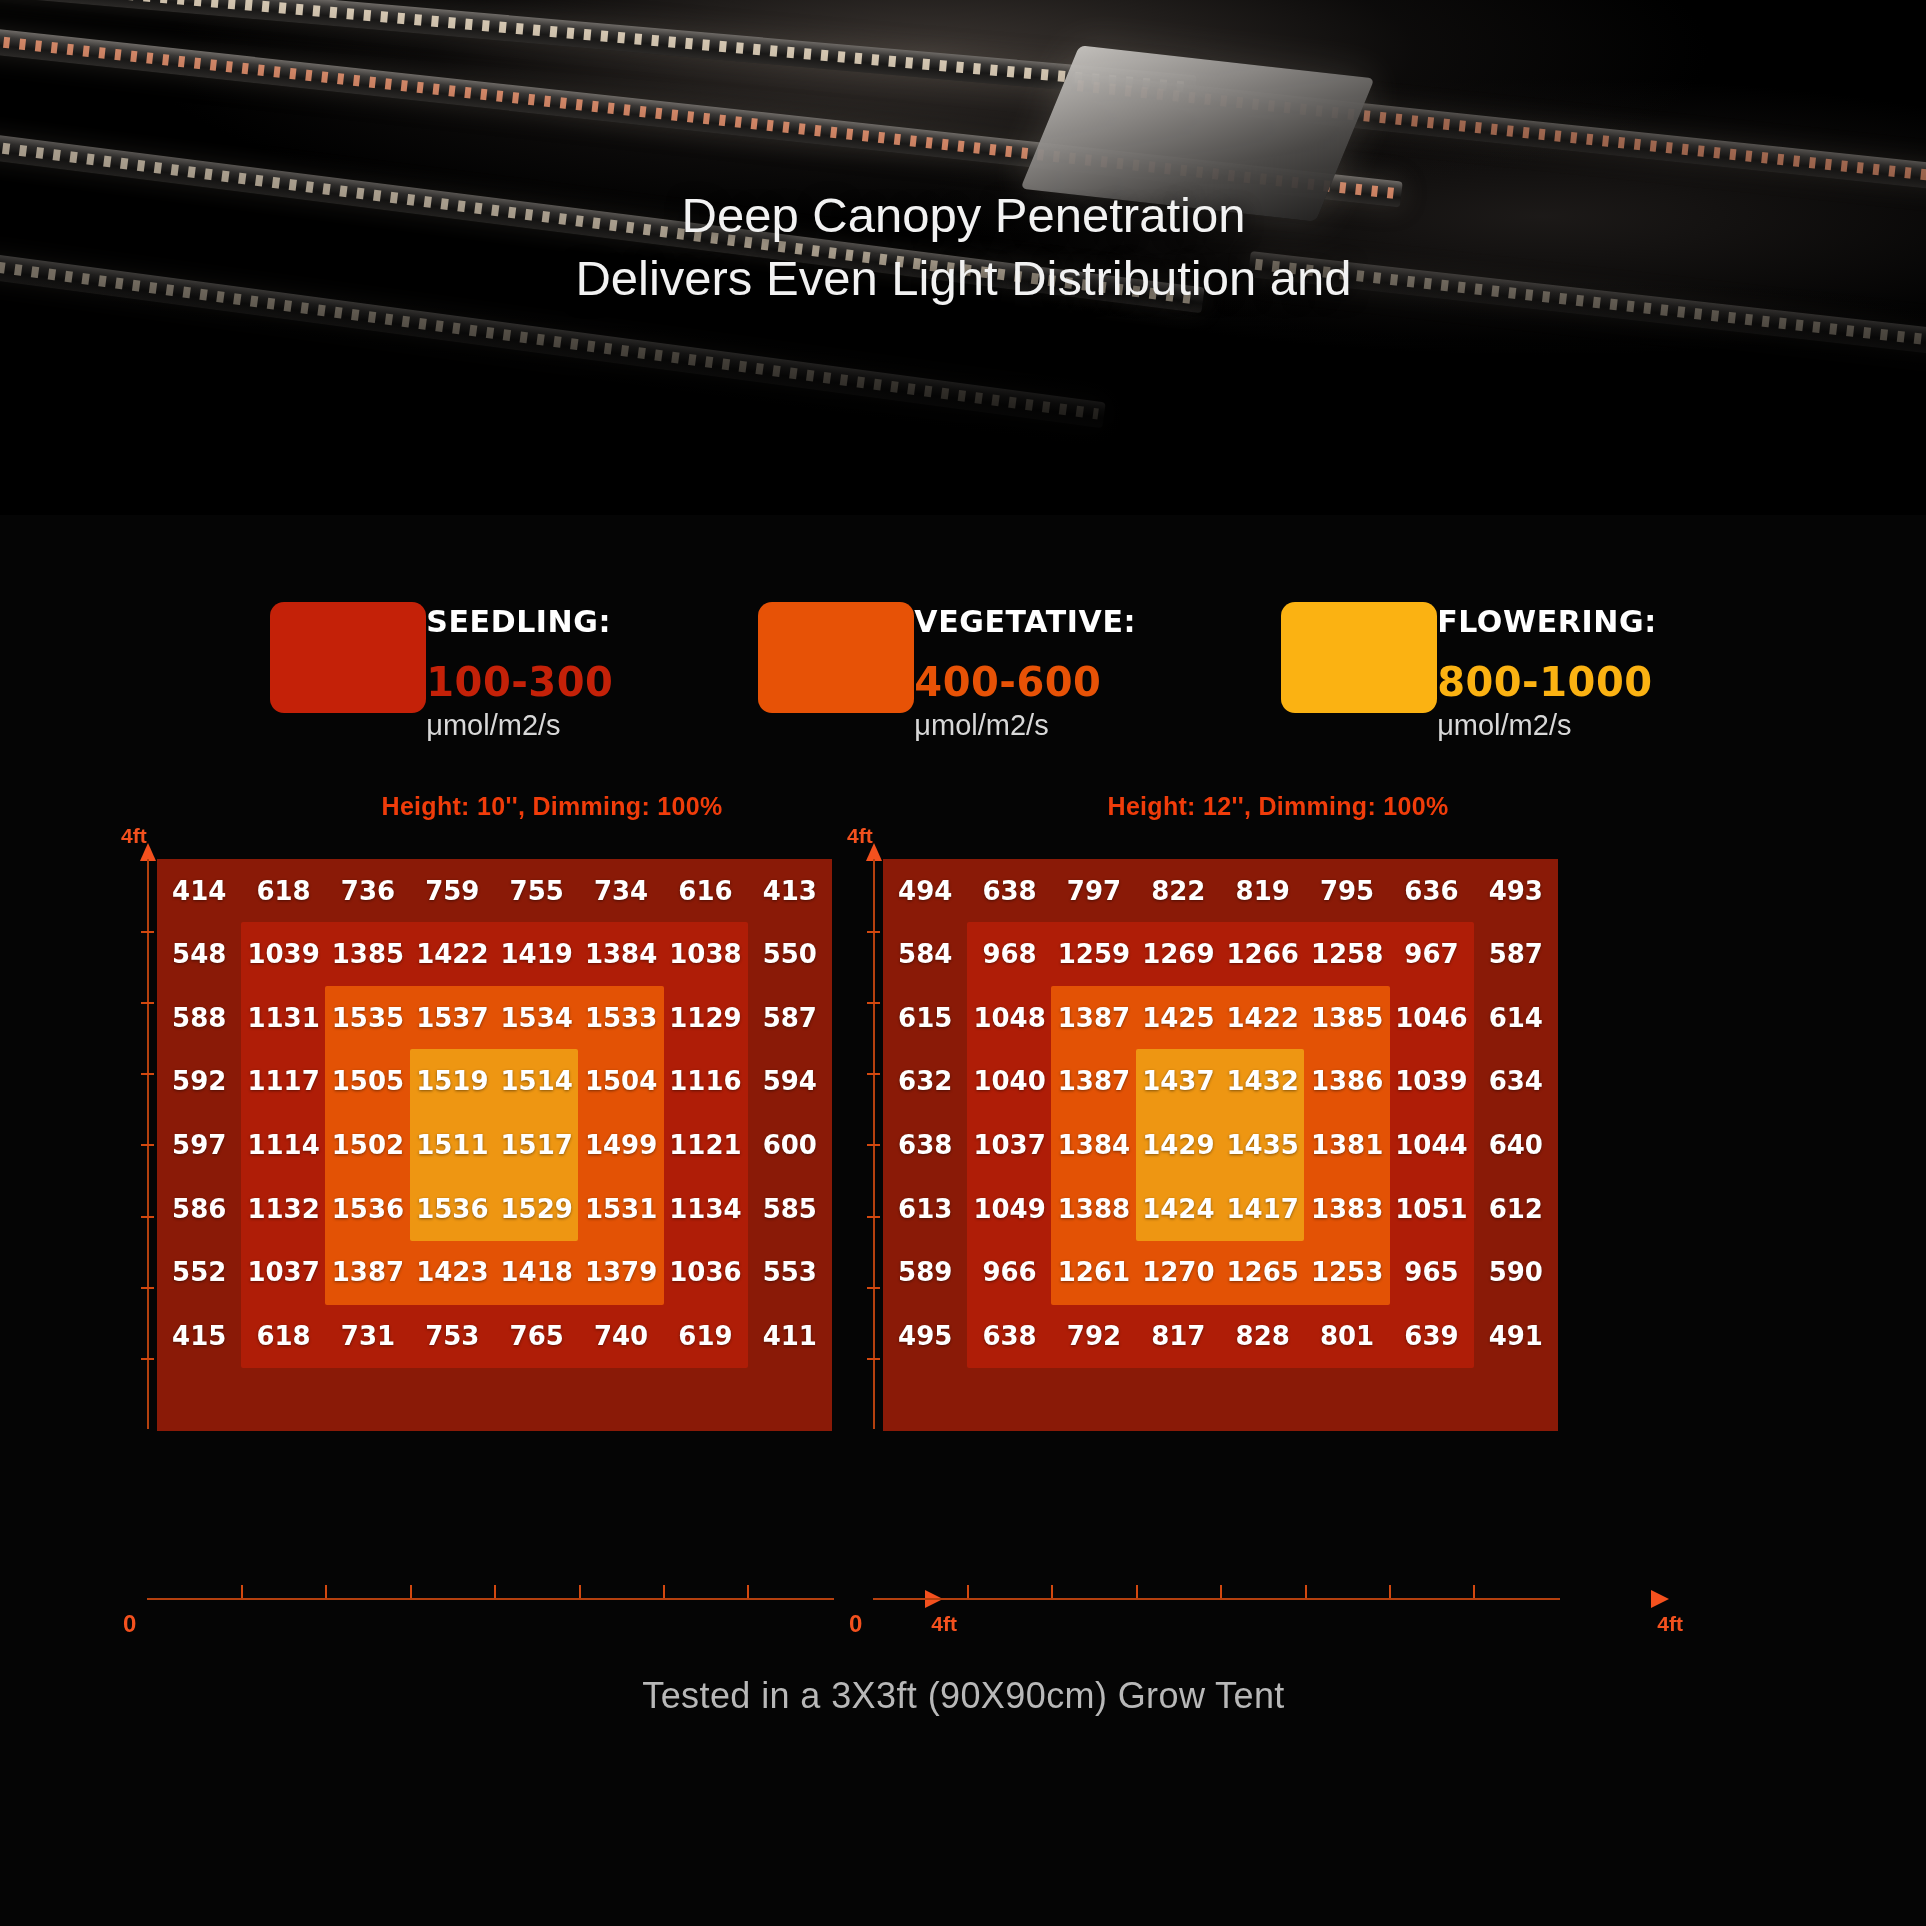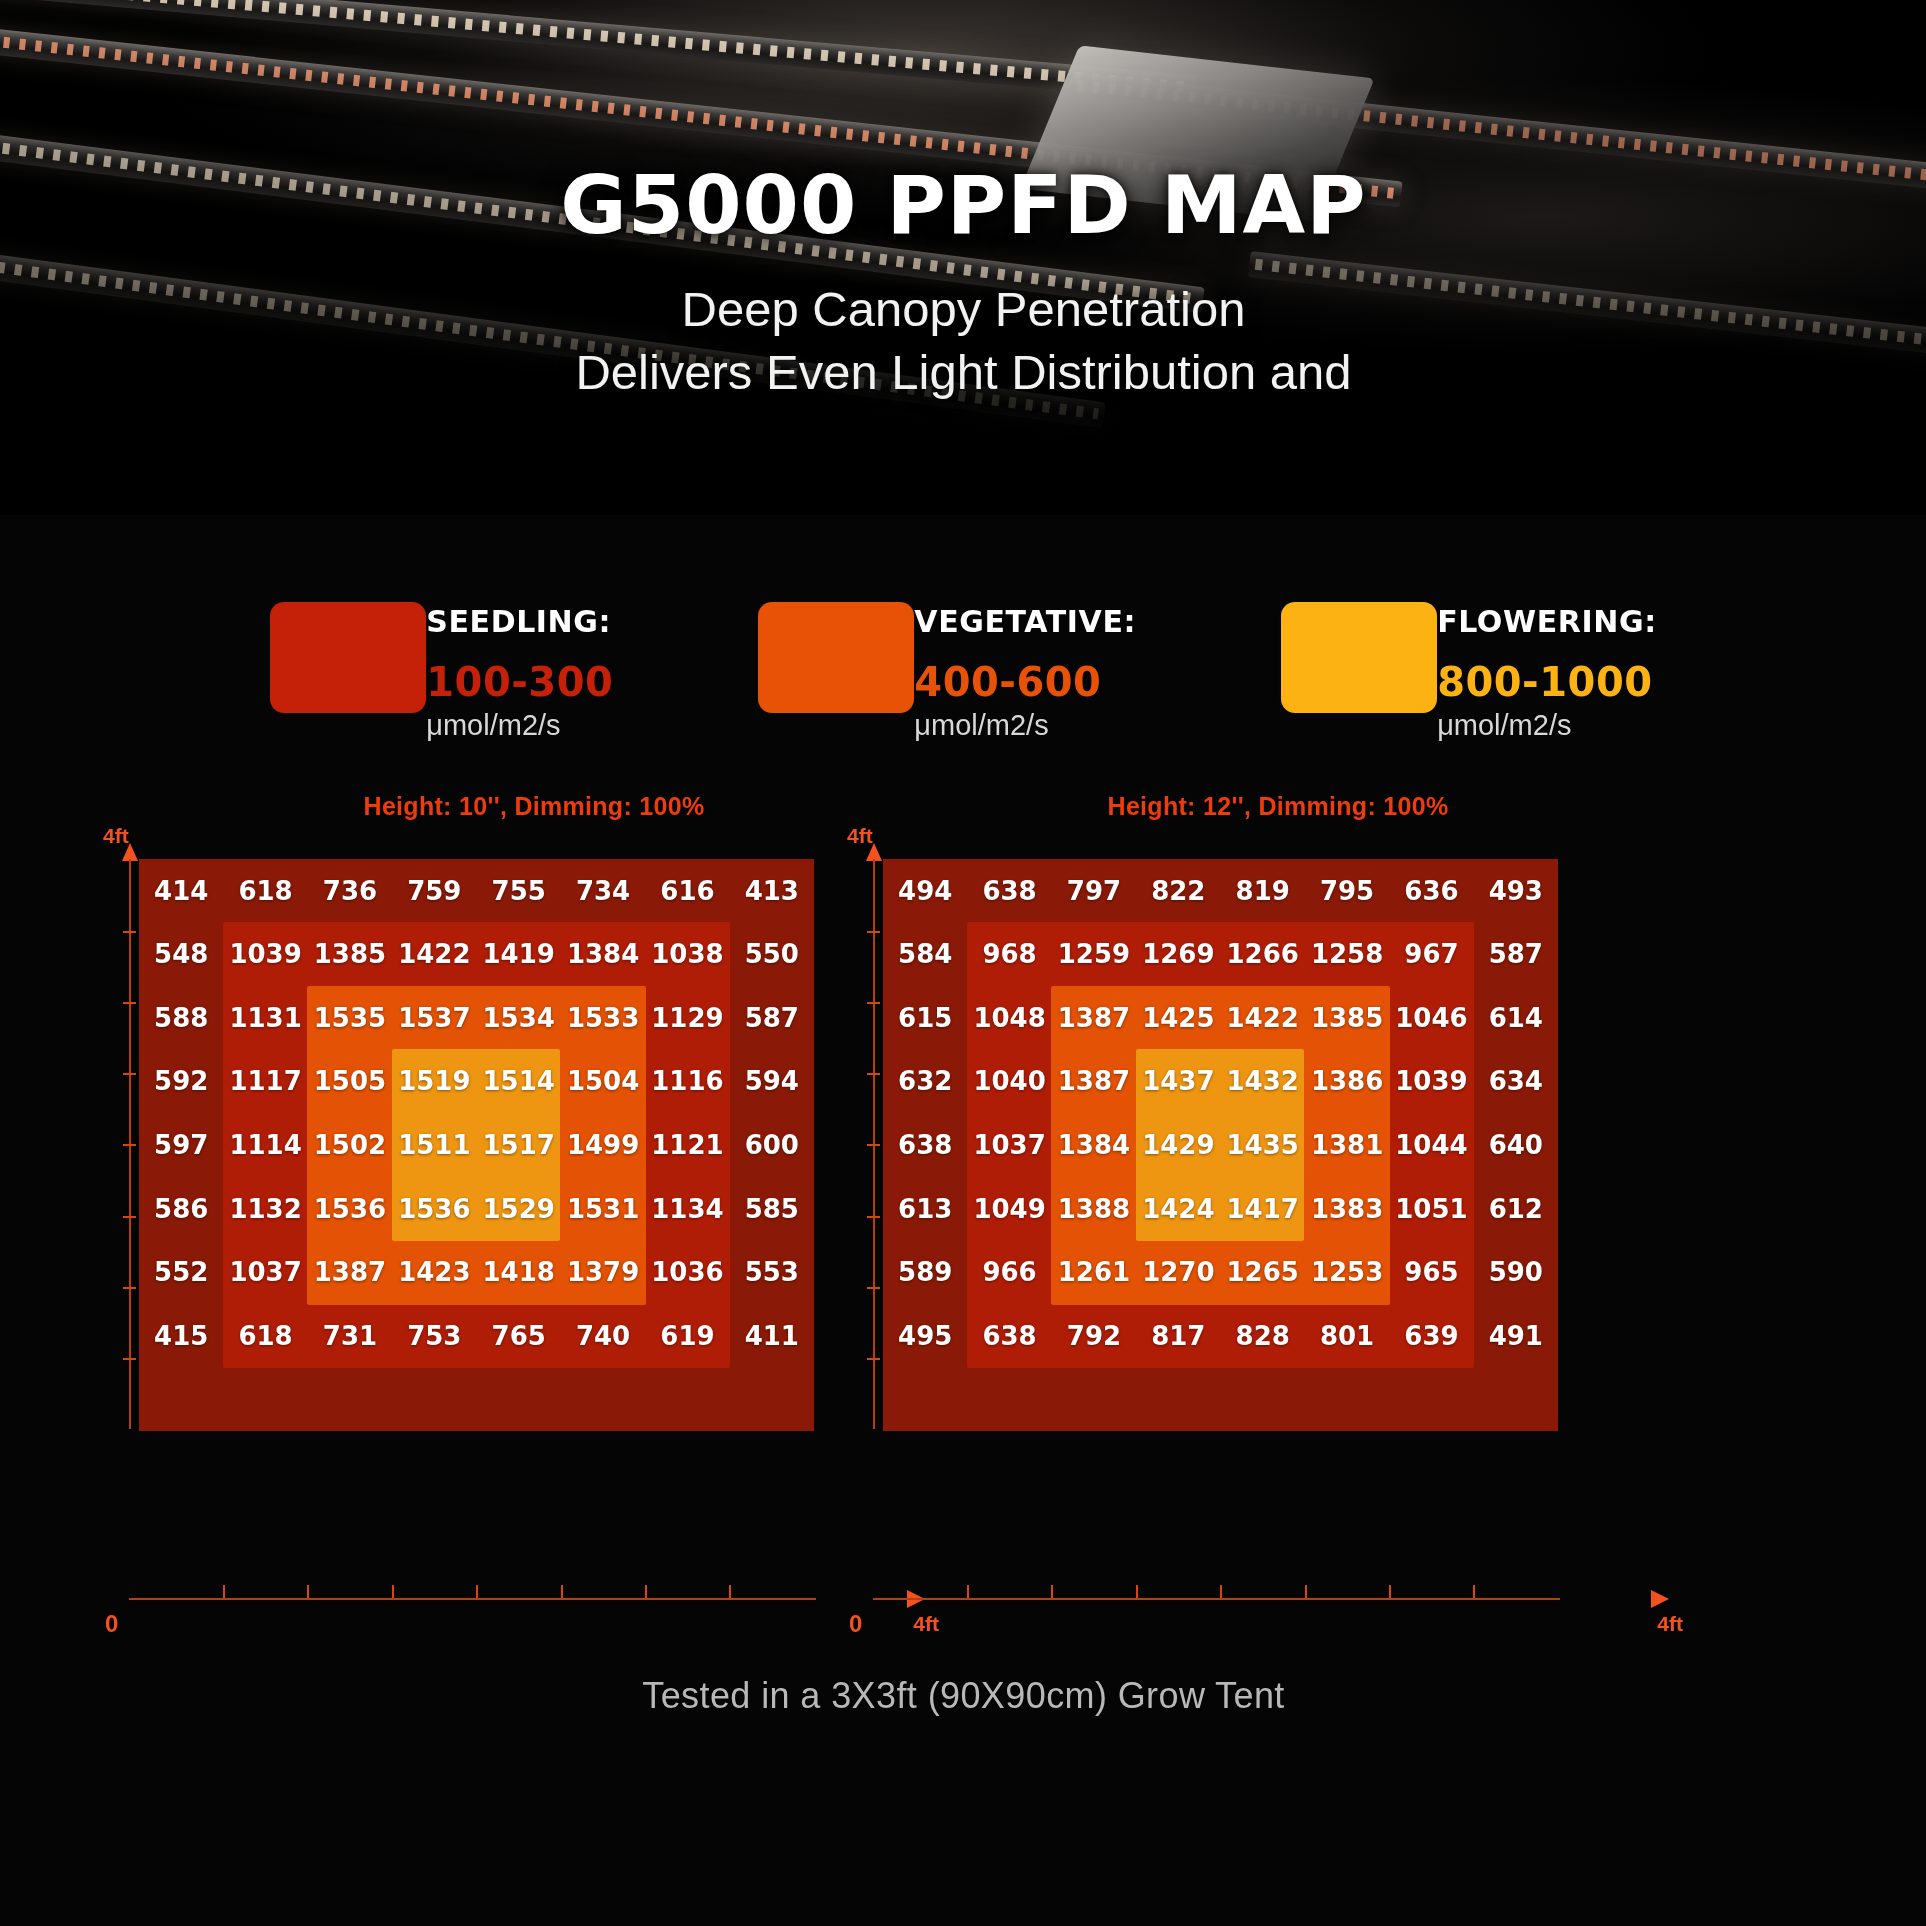--- a/index.html
+++ b/index.html
@@ -104,21 +104,21 @@
     margin-top: 20px;
   }
   .legend-unit {
     font-family: "Liberation Sans", sans-serif;
     font-size: 29px; color: #d8d8d8; margin-top: 4px;
   }
 
   
   .maps { position: absolute; top: 792px; left: 0; width: 1927px; height: 842px; }
   .map { position: absolute; top: 0; width: 822px; height: 842px; }
-  .map.left  { left: 103px; }
+  .map.left  { left: 121px; }
   .map.right { left: 847px; }
 
   .map-header {
     position: absolute; top: 0; left: 0; width: 822px;
     text-align: center; padding-left: 40px;
     font-family: "Liberation Sans", sans-serif;
     font-size: 25px; font-weight: 700; color: #F03C0A; letter-spacing: 0.3px;
   }
   .axis-y-label {
     position: absolute; left: 0px; top: 32px;
@@ -219,21 +219,20 @@
         <div class="leds"></div>
       </div>
     <div class="bar b6">
         <div class="leds"></div>
       </div>
     <div class="housing"></div>
     <div class="hero-fade"></div>
   </div>
 
   <div class="title-block">
-    <div class="main-title">G5000 PPFD MAP</div>
     <div class="subtitle">
       <div>Deep Canopy Penetration</div>
       <div>Delivers Even Light Distribution and</div>
     </div>
   </div>
 
   <div class="legend">
 
     <div class="legend-item">
       <div class="swatch" style="background: rgb(196, 33, 8);"></div>

